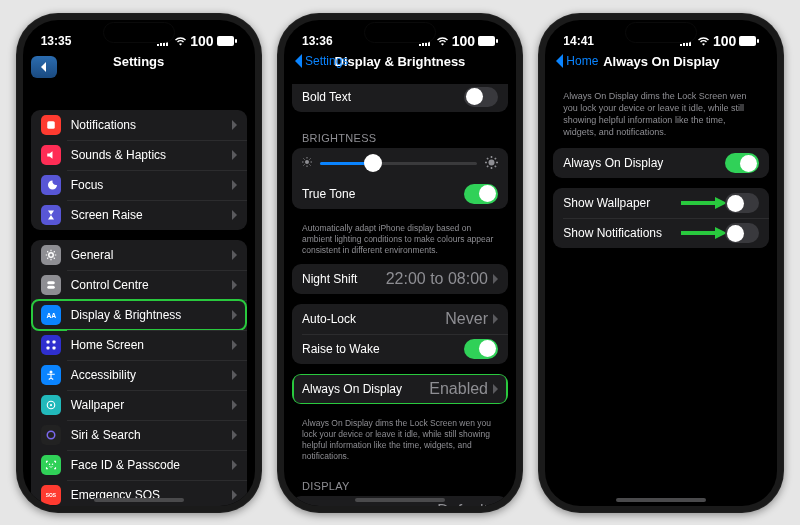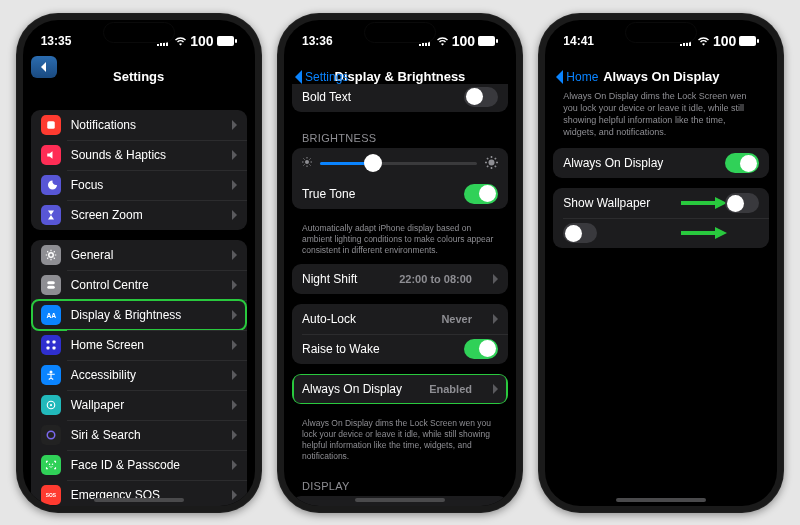--- a/index.html
+++ b/index.html
@@ -20,35 +20,35 @@
   }
   *{box-sizing:border-box;}
   body{margin:0;background:var(--page-bg);font-family:-apple-system,Helvetica,Arial,sans-serif;font-size:11px;color:var(--text);width:800px;height:525px;overflow:hidden;}
   .stage{display:flex;justify-content:space-around;align-items:center;height:525px;padding:10px 8px;}
   .phone{width:var(--phone-w);height:var(--phone-h);background:var(--bezel);border-radius:42px;padding:7px;position:relative;box-shadow:0 2px 8px rgba(0,0,0,.4),inset 0 0 2px rgba(255,255,255,.1);}
   .screen{width:100%;height:100%;background:var(--screen);border-radius:35px;overflow:hidden;position:relative;display:flex;flex-direction:column;}
   .island{position:absolute;top:9px;left:50%;transform:translateX(-50%);width:72px;height:21px;background:#000;border-radius:12px;z-index:10;border:1px solid #0a0a0a;}
   .statusbar{display:flex;justify-content:space-between;align-items:center;padding:9px 18px 0;height:34px;font-size:12px;font-weight:600;}
   .sb-right{display:flex;align-items:center;gap:3px;font-size:14px;}
   .sb-right svg{display:block;}
-  .navbar{display:flex;align-items:flex-end;justify-content:center;position:relative;height:30px;}
+  .navbar{display:flex;align-items:flex-start;justify-content:center;position:relative;height:30px;}
   .nav-title{font-size:13px;font-weight:600;}
   .nav-back{position:absolute;left:10px;display:flex;align-items:center;color:var(--link);font-size:12px;gap:2px;}
   .nav-back svg{width:9px;height:14px;}
   .content{flex:1;overflow:hidden;padding:0 8px;}
   .section-label{color:var(--muted);font-size:11px;text-transform:uppercase;letter-spacing:.3px;padding:10px 10px 4px;}
   .group{background:var(--card);border-radius:9px;overflow:hidden;margin-bottom:10px;}
   .row{display:flex;align-items:center;min-height:30px;padding:5px 10px;position:relative;}
   .row + .row::before{content:"";position:absolute;top:0;left:36px;right:0;height:1px;background:var(--sep);}
   .row.noicon + .row.noicon::before{left:10px;}
   .row.noicon::before{left:10px;}
   .icon{width:20px;height:20px;border-radius:5px;margin-right:10px;display:flex;align-items:center;justify-content:center;flex-shrink:0;}
   .icon svg{width:12px;height:12px;fill:#fff;}
   .row-label{flex:1;font-size:12px;color:var(--text);}
-  .row-value{color:var(--muted);font-size:11px;margin-right:20px;font-weight:bold;}
+  .row-value{color:var(--muted);font-size:16px;margin-right:4px;}
   .chev{color:var(--chevron);}
   .chev svg{width:6px;height:10px;display:block;}
   .toggle{width:34px;height:20px;border-radius:10px;background:#39393d;position:relative;flex-shrink:0;}
   .toggle.on{background:var(--green);}
   .toggle::after{content:"";position:absolute;width:17px;height:17px;background:#fff;border-radius:50%;top:1.5px;left:2px;transition:none;}
   .toggle.on::after{left:15px;}
   .footnote{color:var(--muted);font-size:8.5px;line-height:1.3;padding:4px 10px 8px;}
   .hl-row{position:relative;}
   .hl-row::after{content:"";position:absolute;inset:-1px 0;border:2px solid var(--highlight);border-radius:8px;pointer-events:none;}
   .slider{display:flex;align-items:center;padding:8px 10px;gap:8px;}
@@ -136,21 +136,21 @@
                   <path fill="currentColor" d="M1 0l5 5-5 5V0z"></path>
                 </svg>
               </span>
         </div>
         <div class="row">
           <span class="icon" style="background:#5856d6">
                 <svg viewBox="0 0 16 16">
                   <path d="M4 2h8L8 8l4 6H4l4-6z"></path>
                 </svg>
               </span>
-          <span class="row-label">Screen Zoom</span>
+          <span class="row-label">Screen Raise</span>
           <span class="chev">
                 <svg viewBox="0 0 6 10">
                   <path fill="currentColor" d="M1 0l5 5-5 5V0z"></path>
                 </svg>
               </span>
         </div>
       </div>
 
       <div class="group">
         <div class="row">
@@ -452,20 +452,21 @@
           <span class="row-label">Show Wallpaper</span>
           <span class="arrow-annot">
             <svg width="46" height="12" viewBox="0 0 46 12">
                   <path d="M0 6h36" stroke="#29c93e" stroke-width="4"></path>
                   <path d="M34 0l12 6-12 6z" fill="#29c93e"></path>
                 </svg>
           </span>
           <span class="toggle"></span>
         </div>
         <div class="row noicon" style="position:relative">
+          <span class="row-label">Show Notifications</span>
           <span class="arrow-annot">
             <svg width="46" height="12" viewBox="0 0 46 12">
                   <path d="M0 6h36" stroke="#29c93e" stroke-width="4"></path>
                   <path d="M34 0l12 6-12 6z" fill="#29c93e"></path>
                 </svg>
           </span>
           <span class="toggle"></span>
         </div>
       </div>
     </div>

